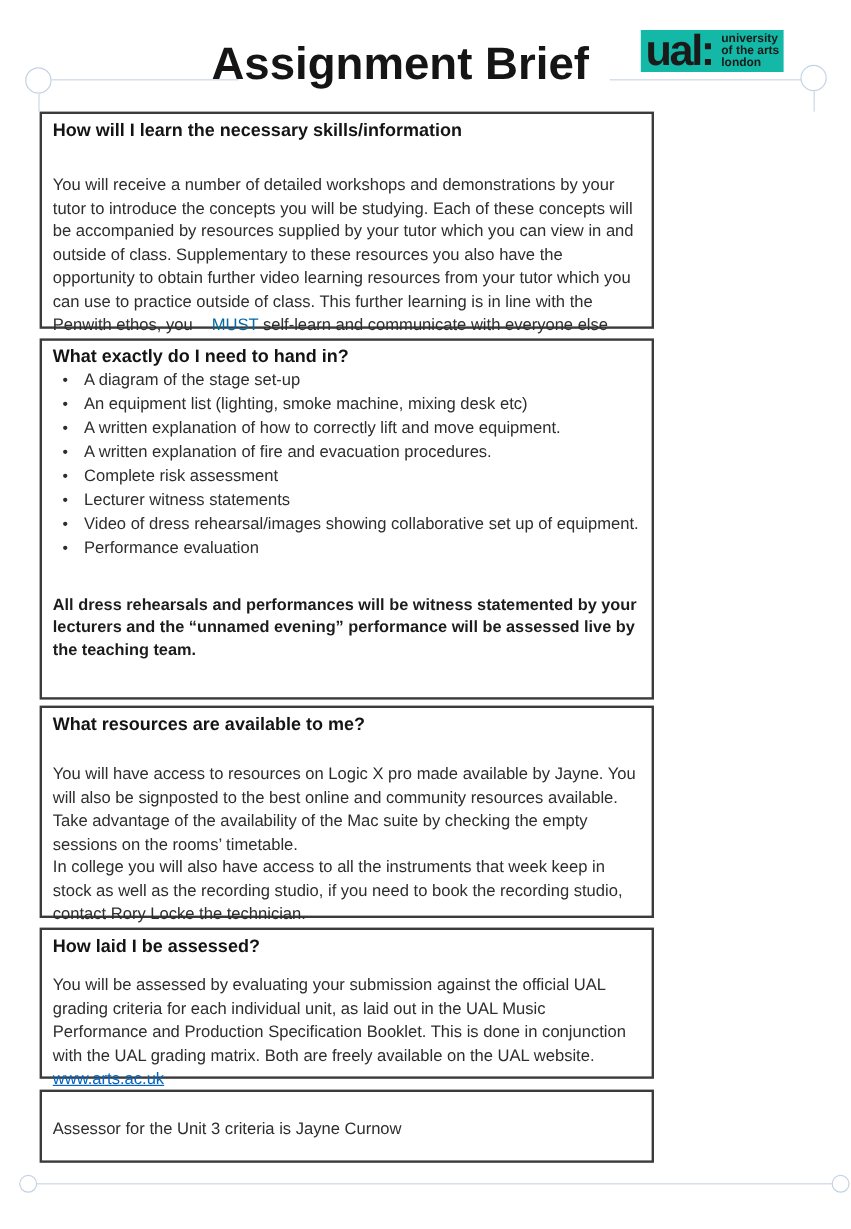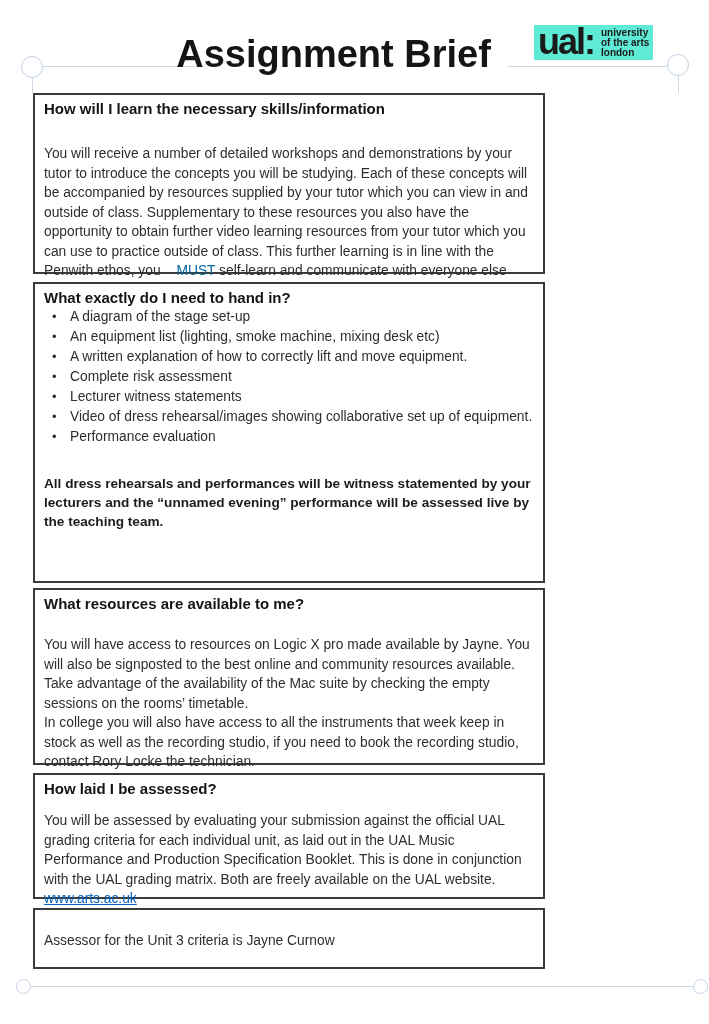--- a/index.html
+++ b/index.html
@@ -21,21 +21,21 @@
     font-size: 38px;
     font-weight: 600;
     color: #151515;
     letter-spacing: 0px;
   }
   .logo {
     position: absolute;
     top: 25px; left: 534px;
     display: flex;
     align-items: flex-start;
-    background: #5eead4;
+    background: #14b8a6;
     padding: 2px 4px;
   }
   .logo-mark {
     font-size: 36px;
     font-weight: 900;
     letter-spacing: -2px;
     line-height: 30px;
     color: #1a1a1a;
   }
   .logo-lines {
@@ -147,20 +147,21 @@
   <h2>How will I learn the necessary skills/information</h2>
   <p class="body-text"><span>You will receive a number of detailed workshops and demonstrations by your tutor to introduce the concepts you will be studying. Each of these concepts will be accompanied by resources supplied by your tutor which you can view in and outside of class. Supplementary to these resources you also have the opportunity to obtain further video learning resources from your tutor which you can use to practice outside of class. This further learning is in line with the Penwith ethos, you </span><span class="bold-inline">MUST</span><span> self-learn and communicate with everyone else involved in your performance</span></p>
 </section>
 
 <section class="box" id="box-handin">
   <h2>What exactly do I need to hand in?</h2>
   <ul class="bullet-list">
     <li>A diagram of the stage set-up</li>
     <li>An equipment list (lighting, smoke machine, mixing desk etc)</li>
     <li>A written explanation of how to correctly lift and move equipment.</li>
+    <li>A written explanation of fire and evacuation procedures.</li>
     <li>Complete risk assessment</li>
     <li>Lecturer witness statements</li>
     <li>Video of dress rehearsal/images showing collaborative set up of equipment.</li>
     <li>Performance evaluation</li>
   </ul>
   <p class="note-bold">All dress rehearsals and performances will be witness statemented by your lecturers and the “unnamed evening” performance will be assessed live by the teaching team.</p>
 </section>
 
 <section class="box" id="box-resources">
   <h2>What resources are available to me?</h2>

